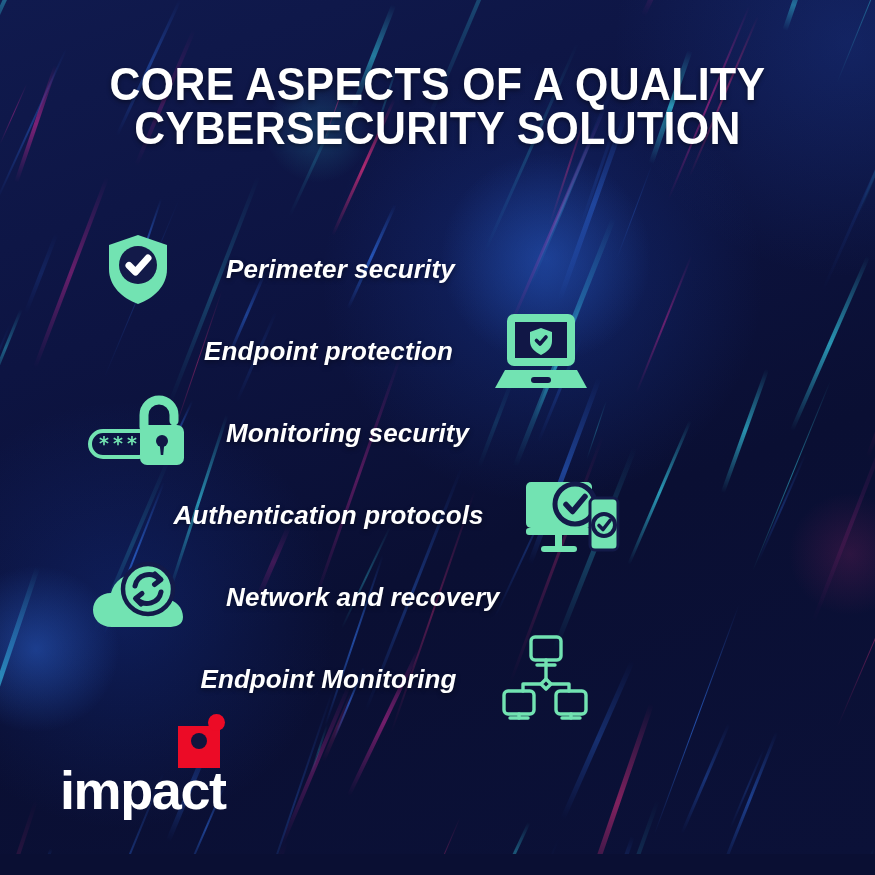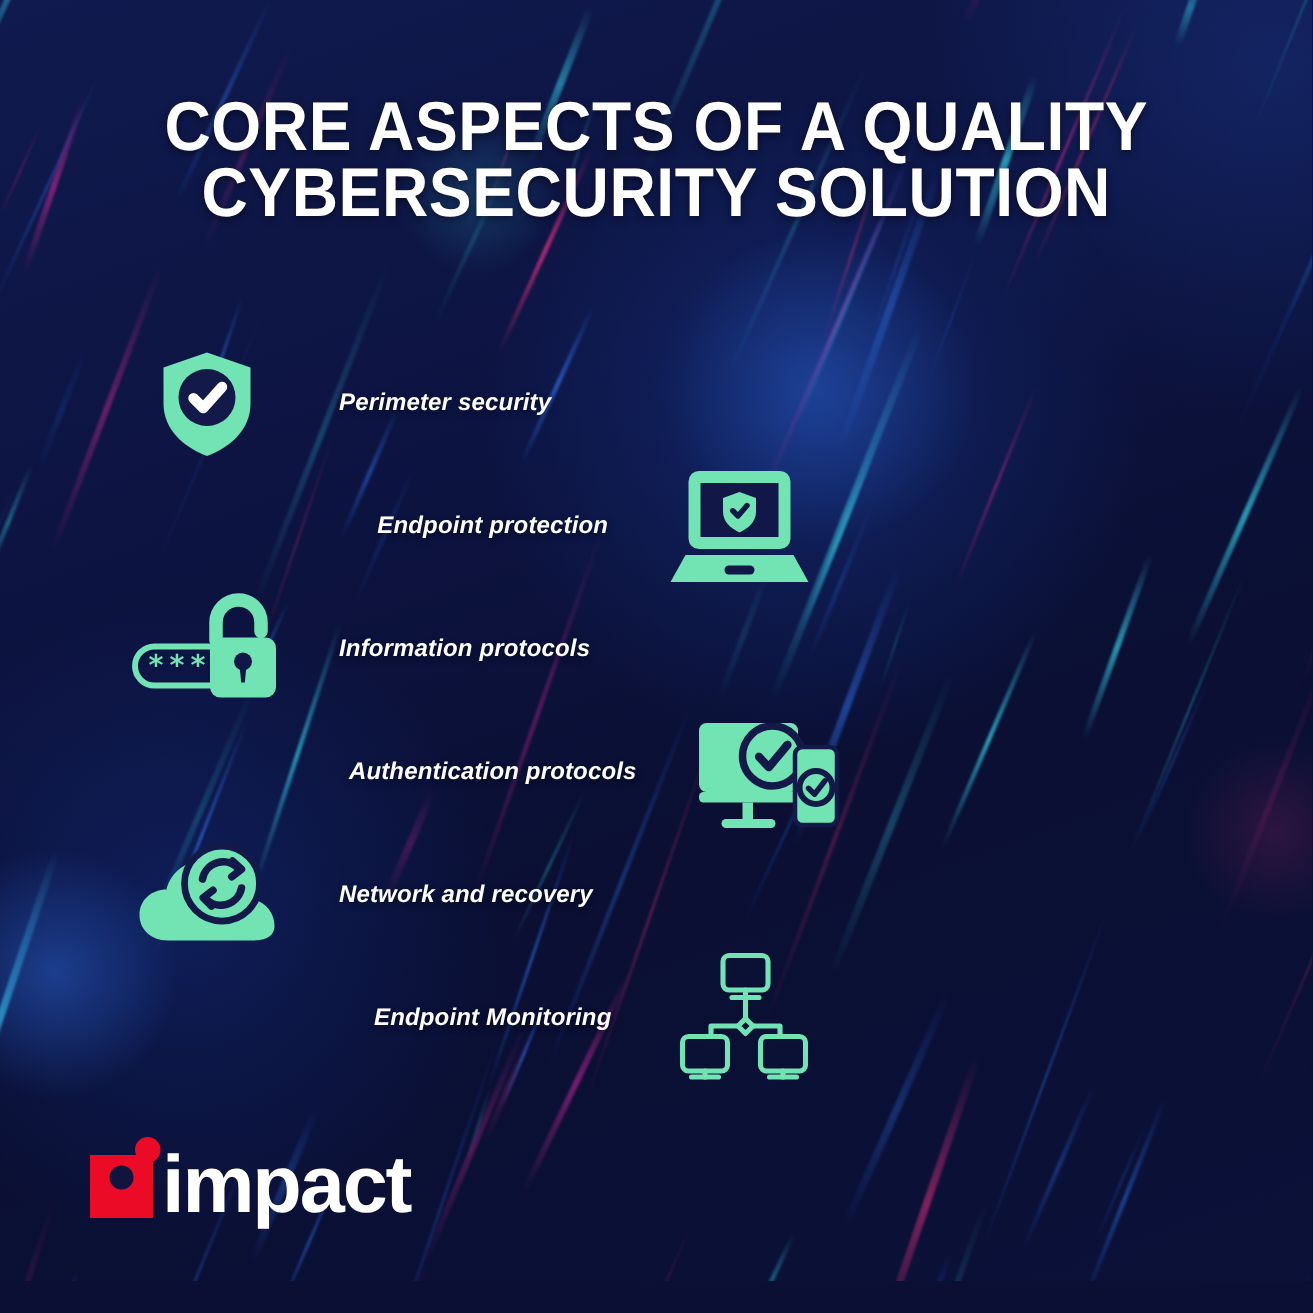--- a/index.html
+++ b/index.html
@@ -89,38 +89,39 @@
     width: 104px;
     height: 82px;
     flex: 0 0 104px;
     display: flex;
     align-items: center;
     justify-content: center;
   }
   .row-icon svg { display: block; }
   .row-label {
     color: #ffffff;
-    font-size: 16px;
+    font-size: 26px;
     font-weight: 700;
     font-style: italic;
     letter-spacing: 0.1px;
     white-space: nowrap;
     text-shadow: 0 2px 5px rgba(0,0,0,0.4);
   }
   .row.left .row-label { margin-left: 36px; }
   .row.right .row-label { margin-right: 36px; }
 
   
   .logo {
     position: absolute;
     left: 60px;
     bottom: 42px;
     display: flex;
     align-items: flex-end;
     z-index: 6;
+    flex-direction: column;
   }
   .logo-mark {
     position: relative;
     width: 44px;
     height: 44px;
     margin-right: 4px;
   }
   .logo-square {
     position: absolute;
     left: 0;
@@ -304,21 +305,21 @@
             <text x="13" y="57" font-family="DejaVu Sans, sans-serif" font-size="19" font-weight="700">*</text>
             <text x="27" y="57" font-family="DejaVu Sans, sans-serif" font-size="19" font-weight="700">*</text>
             <text x="41" y="57" font-family="DejaVu Sans, sans-serif" font-size="19" font-weight="700">*</text>
           </g>
           <path d="M58 34 V22 a15 15 0 0 1 30 0 v6" fill="none" stroke="#72e3b2" stroke-width="9" stroke-linecap="round"></path>
           <rect x="54" y="32" width="44" height="40" rx="7" fill="#72e3b2"></rect>
           <circle cx="76" cy="48" r="6" fill="#111746"></circle>
           <path d="M73.6 50 H78.4 L77.2 62 H74.8 Z" fill="#111746"></path>
         </svg>
       </div>
-      <div class="row-label">Information protocols</div>
+      <div class="row-label">Monitoring security</div>
     </div>
 
     <div class="row right">
       <div class="row-icon">
         <svg width="100" height="82" viewBox="0 0 100 82">
           <rect x="4" y="8" width="66" height="46" rx="5" fill="#72e3b2"></rect>
           <rect x="4" y="54" width="66" height="7" rx="3" fill="#72e3b2"></rect>
           <rect x="33" y="61" width="7" height="12" fill="#72e3b2"></rect>
           <rect x="19" y="72" width="36" height="6" rx="3" fill="#72e3b2"></rect>
           <circle cx="53" cy="30" r="20" fill="#72e3b2" stroke="#131a49" stroke-width="5"></circle>

